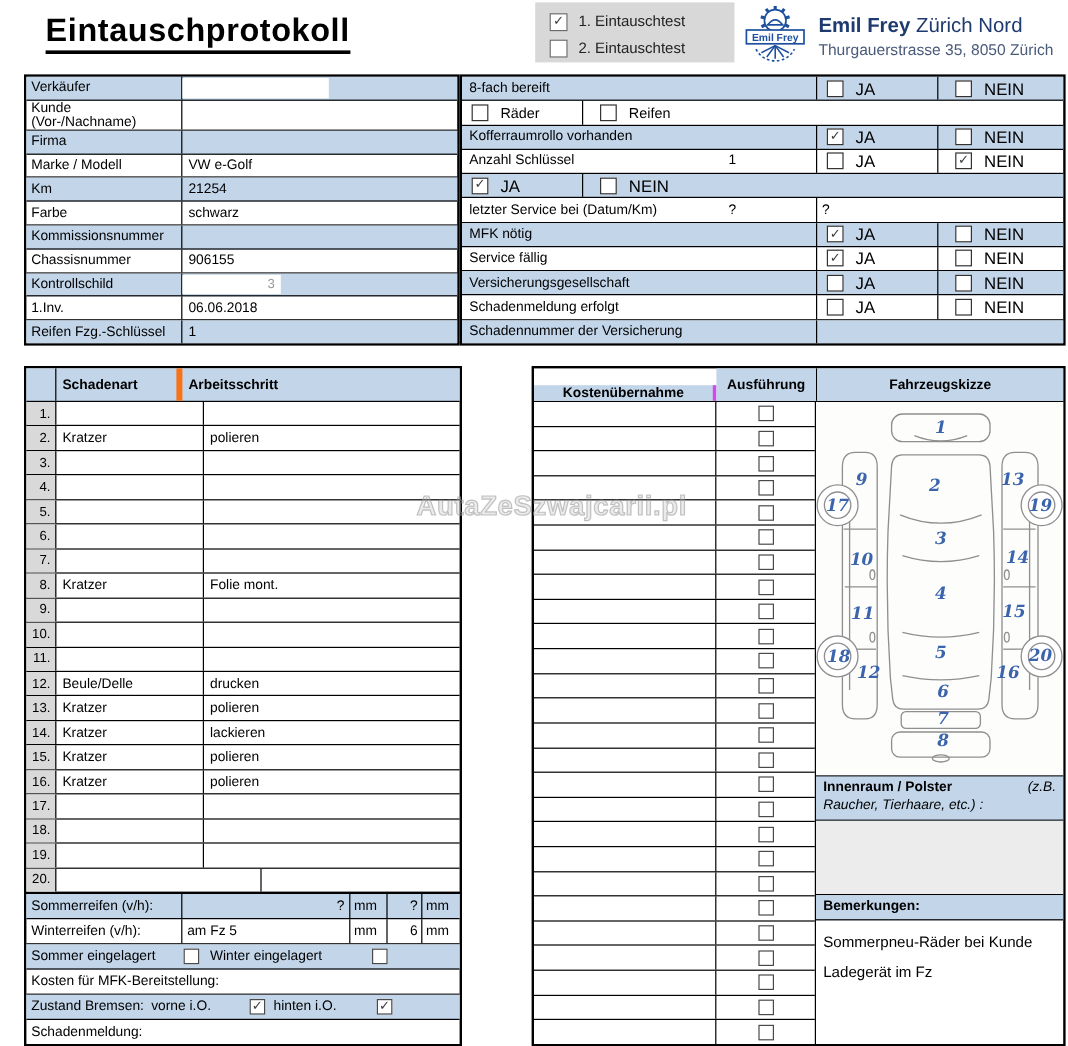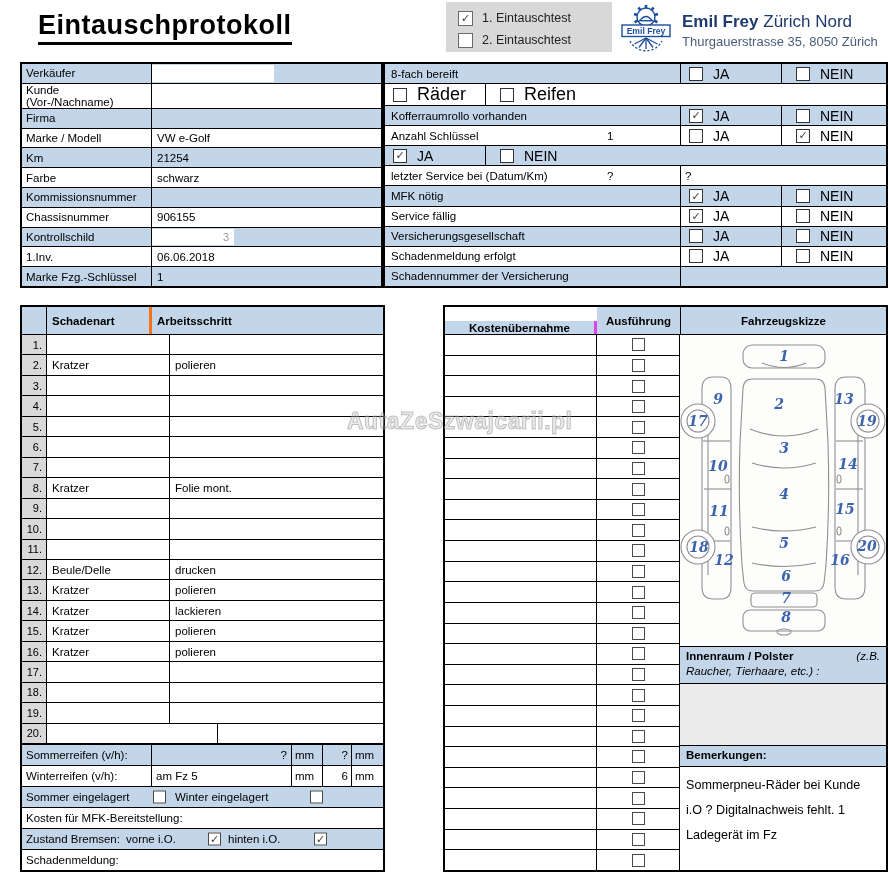--- a/index.html
+++ b/index.html
@@ -47,28 +47,28 @@
   }
   
   #chk-table { left:383px; top:62px; width:505px; height:226px; }
   .chk-row { flex:1; display:flex; border-bottom:1px solid #000; }
   .chk-row:last-child { border-bottom:none; }
   .chk-label { width:296px; border-right:1px solid #000; padding:0 6px; font-size:11.5px; display:flex; align-items:center; position:relative; }
   .extra-val { position:absolute; left:222px; font-size:11.5px; }
   .ja-cell { width:101px; border-right:1px solid #000; display:flex; align-items:center; gap:10px; padding-left:8px; }
   .nein-cell { flex:1; display:flex; align-items:center; gap:10px; padding-left:14px; }
   .yn-label { font-size:14px; }
-  .chk-row.large .yn-label { font-size:18px; }
+  .chk-row.large .yn-label { font-size:12px; }
   .chk-value { flex:1; padding:0 4px; font-size:11.5px; display:flex; align-items:center; }
   
   #damage-table { left:20px; top:305px; width:365px; height:440px; }
   .dmg-header { height:28px; display:flex; border-bottom:1px solid #000; font-weight:bold; font-size:11.5px; flex:0 0 auto; }
   .dmg-header > div { display:flex; align-items:center; }
   .dh-num { width:25px; border-right:1px solid #000; }
-  .dh-type { width:105px; border-right:3px solid #f97316; padding:0 5px; }
+  .dh-type { width:105px; border-right:5px solid #f97316; padding:0 5px; }
   .dh-step { flex:1; padding:0 5px; }
   .dmg-row { flex:1; display:flex; border-bottom:1px solid #000; }
   .dmg-row:last-child { border-bottom:none;gap:48px; }
   .d-num { width:25px; background:#d9d9d9; border-right:1px solid #000; font-size:11px; display:flex; align-items:center; justify-content:flex-end; padding-right:4px; }
   .d-type { width:123px; border-right:1px solid #000; padding:0 5px; font-size:11.5px; display:flex; align-items:center; }
   .d-step { flex:1; padding:0 5px; font-size:11.5px; display:flex; align-items:center; }
   
   #tyre-block { left:20px; top:745px; width:365px; height:127px; border-top:none; }
   .tyre-row { flex:1; border-bottom:1px solid #000; display:flex; align-items:stretch; font-size:11.5px; position:relative; }
   .tyre-row:last-child { border-bottom:none; }
@@ -222,21 +222,21 @@
           <div class="redact" style="width: 82px;">3</div>
         </div>
       </div>
       <div class="veh-row">
         <div class="veh-label">1.Inv.</div>
         <div class="veh-value">
           <span>06.06.2018</span>
         </div>
       </div>
       <div class="veh-row blue">
-        <div class="veh-label">Marke Fzg.-Schlüssel</div>
+        <div class="veh-label">Reifen Fzg.-Schlüssel</div>
         <div class="veh-value">
           <span>1</span>
         </div>
       </div>
     </div>
   <div id="chk-table" class="tblock">
       <div class="chk-row blue">
         <div class="chk-label">
           <span>8-fach bereift</span>
         </div>
@@ -748,21 +748,20 @@
           <div class="innen-line1">
             <span class="t">Innenraum / Polster</span>
             <span class="h">(z.B.</span>
           </div>
           <div class="innen-line2">Raucher, Tierhaare, etc.) :</div>
         </div>
         <div id="gray-area"></div>
         <div id="bem-header" class="blue">Bemerkungen:</div>
         <div id="bem-text">
           <div>Sommerpneu-Räder bei Kunde</div>
-          <div>i.O ? Digitalnachweis fehlt. 1</div>
           <div>Ladegerät im Fz</div>
         </div>
       </div>
     </div>
   </div>
 
   <div id="watermark">AutaZeSzwajcarii.pl</div>
 </div>
 
 </body></html>

